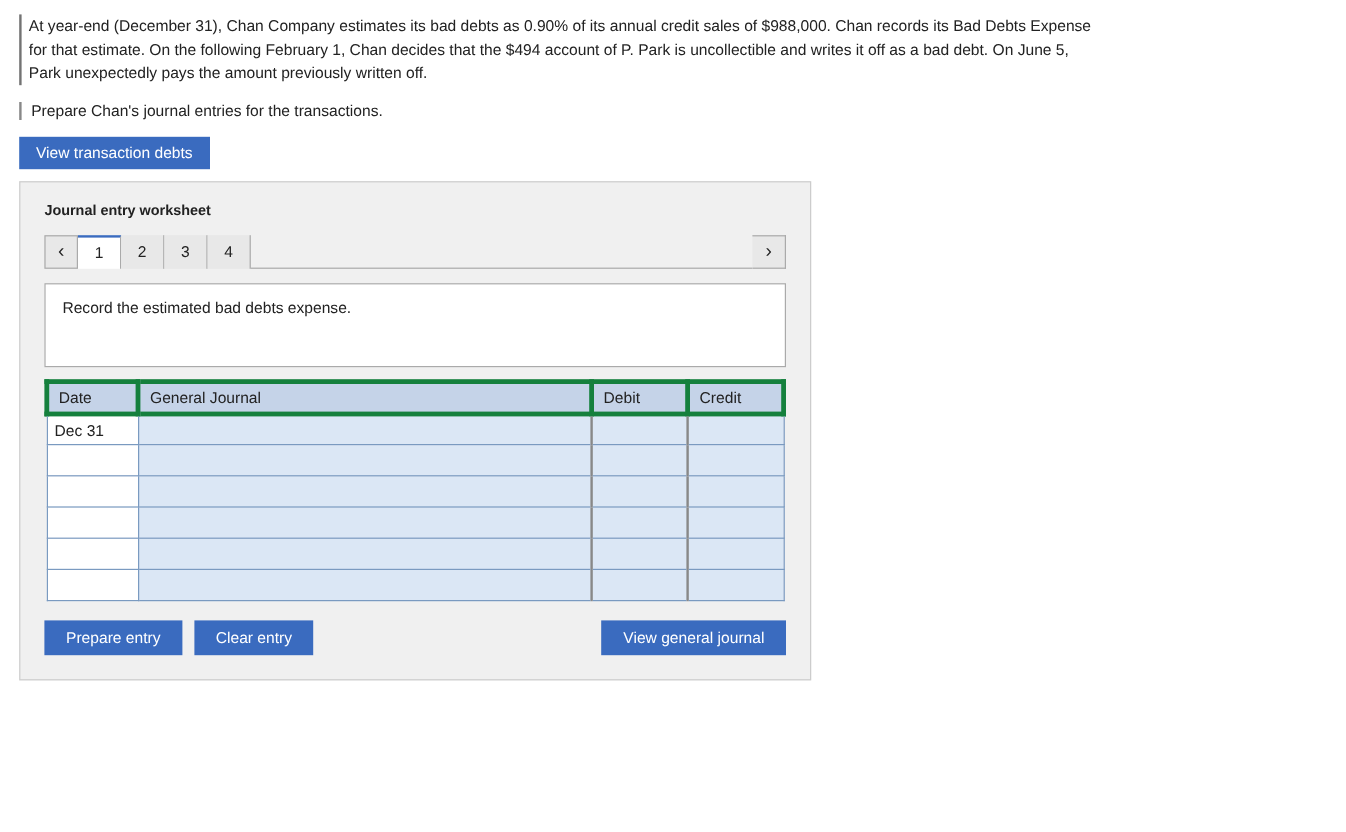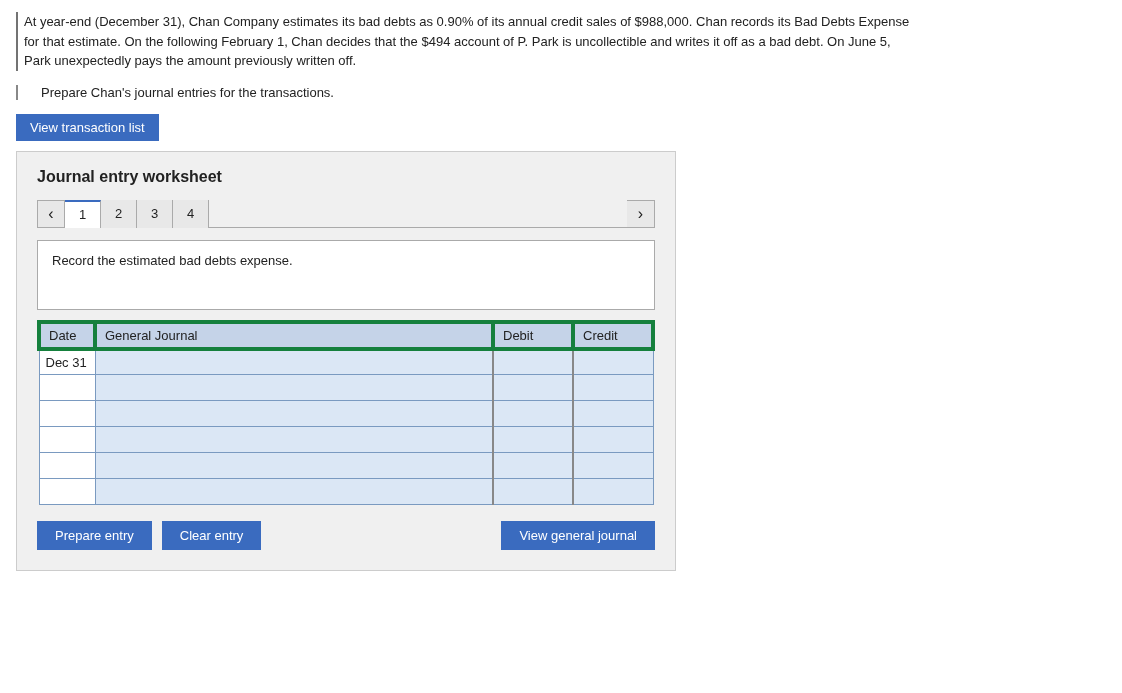--- a/index.html
+++ b/index.html
@@ -15,39 +15,39 @@
       line-height: 1.5;
       border-left: 2px solid #737373;
       padding-left: 6px;
       margin-bottom: 14px;
       max-width: 900px;
     }
     .prepare-text {
       font-size: 13px;
       margin-bottom: 14px;
       border-left: 2px solid #888;
-      padding-left: 23px;
+      padding-left: 8px;
     }
     .btn-view-transaction {
       background-color: #3a6bbf;
       color: #fff;
       border: none;
       padding: 6px 14px;
       font-size: 13px;
       cursor: pointer;
       margin-bottom: 10px;
     }
     .worksheet-container {
       background: #f0f0f0;
       border: 1px solid #ccc;
       padding: 16px 20px 20px 20px;
       max-width: 660px;
     }
     .worksheet-title {
-      font-size: 16px;
+      font-size: 12px;
       font-weight: bold;
       margin-bottom: 14px;
     }
     .instruction-box {
       background: #fff;
       border: 1px solid #aaa;
       padding: 12px 14px;
       min-height: 70px;
       margin-bottom: 10px;
       font-size: 13px;
@@ -74,21 +74,21 @@
       text-align: left;
     }
     .journal-table td {
       border: 1px solid #7a9ac0;
       height: 26px;
       padding: 0 4px;
       background: #dbe7f5;
     }
     .journal-table td.date-col {
       background: #fff;
-      width: 56px;
+      width: 76px;
       vertical-align: middle;
       padding-left: 6px;
     }
     .journal-table td.entry-col {
       background: #dbe7f5;
     }
     .journal-table td.amount-col {
       background: #dbe7f5;
       width: 80px;
       border-left: 2px solid #888;
@@ -175,21 +175,21 @@
 
 
 
 <div class="problem-text">
   <span>At year-end (December 31), Chan Company estimates its bad debts as 0.90% of its annual credit sales of $988,000. Chan records its Bad Debts Expense for that estimate. On the following February 1, Chan decides that the $494 account of P. Park is uncollectible and writes it off as a bad debt. On June 5, Park unexpectedly pays the amount previously written off.</span>
 </div>
 <div class="prepare-text">
   <span>Prepare Chan's journal entries for the transactions.</span>
 </div>
 
-<button class="btn-view-transaction">View transaction list</button>
+<button class="btn-view-transaction">View transaction debts</button>
 
 <div class="worksheet-container">
   <div class="worksheet-title">Journal entry worksheet</div>
 
   <div class="nav-tabs-row">
     <div class="nav-left-arrow">‹</div>
     <div class="tab-item active">1</div>
     <div class="tab-item">2</div>
     <div class="tab-item">3</div>
     <div class="tab-item">4</div>

